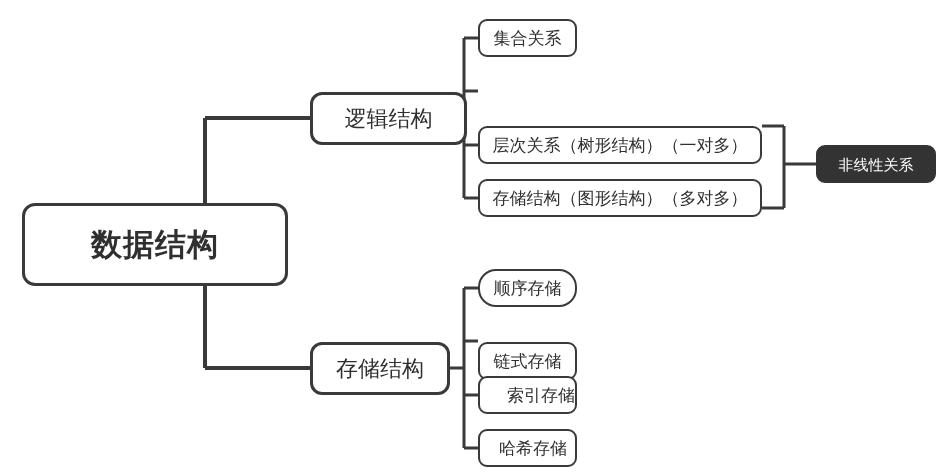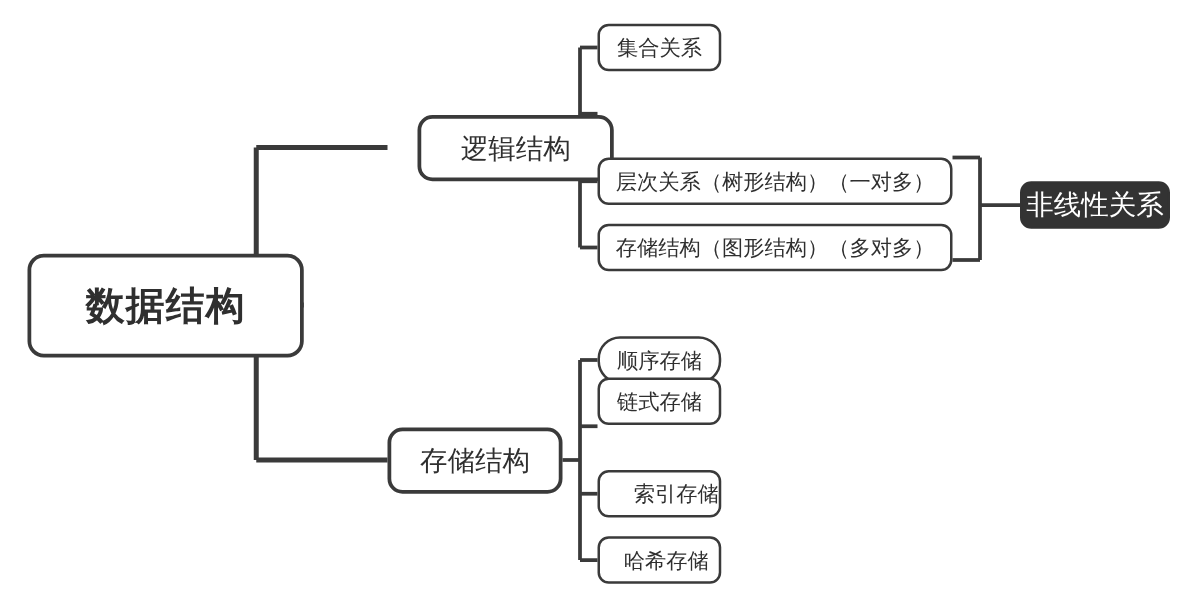--- a/index.html
+++ b/index.html
@@ -52,21 +52,21 @@
     font-size: 22px;
   }
   .node-leaf {
     font-size: 17px;
     border-radius: 9px;
   }
   .node-dark {
     background: #333333;
     border-color: #333333;
     color: #ffffff;
-    font-size: 22px;
+    font-size: 15px;
     border-radius: 9px;
   }
 </style>
 </head>
 <body>
 
 <div id="canvas">
 
   <svg id="connectors" viewBox="0 0 943 475" xmlns="http://www.w3.org/2000/svg">
     <g fill="none" stroke="#3a3a3a" stroke-width="4" stroke-linecap="butt">
@@ -100,25 +100,25 @@
       <path d="M464,395 L478,395"></path>
       <path d="M464,448 L478,448"></path>
 
       <path d="M762,126 L784,126"></path>
       <path d="M784,126 L784,208"></path>
       <path d="M762,208 L784,208"></path>
       <path d="M784,164 L816,164"></path>
     </g>
   </svg>
 
-  <div class="node node-root" style="left:22px; top:203px; width:221px; height:83px;">
+  <div class="node node-root" style="left:22px; top:203px; width:266px; height:83px;">
     <span>数据结构</span>
   </div>
 
-  <div class="node node-branch" style="left:310px; top:92px; width:157px; height:53px;margin-left:24px;">
+  <div class="node node-branch" style="left:310px; top:92px; width:157px; height:53px;">
     <span>逻辑结构</span>
   </div>
 
   <div class="node node-branch" style="left:310px; top:342px; width:140px; height:53px;align-items:center;">
     <span>存储结构</span>
   </div>
 
   <div class="node node-leaf" style="left:478px; top:19px; width:99px; height:38px;">
     <span>集合关系</span>
   </div>
@@ -133,21 +133,21 @@
   </div>
 
   <div class="node node-dark" style="left:816px; top:145px; width:120px; height:38px;">
     <span>非线性关系</span>
   </div>
 
   <div class="node node-leaf" style="left:478px; top:269px; width:99px; height:38px;border-radius:18px;">
     <span>顺序存储</span>
   </div>
 
-  <div class="node node-leaf" style="left:478px; top:302px; width:99px; height:38px;">
+  <div class="node node-leaf" style="left:478px; top:342px; width:99px; height:38px;">
     <span>链式存储</span>
   </div>
 
   <div class="node node-leaf" style="left:478px; top:376px; width:99px; height:38px;padding-left:27px;">
     <span>索引存储</span>
   </div>
 
   <div class="node node-leaf" style="left:478px; top:429px; width:99px; height:38px;padding-left:11px;">
     <span>哈希存储</span>
   </div>

